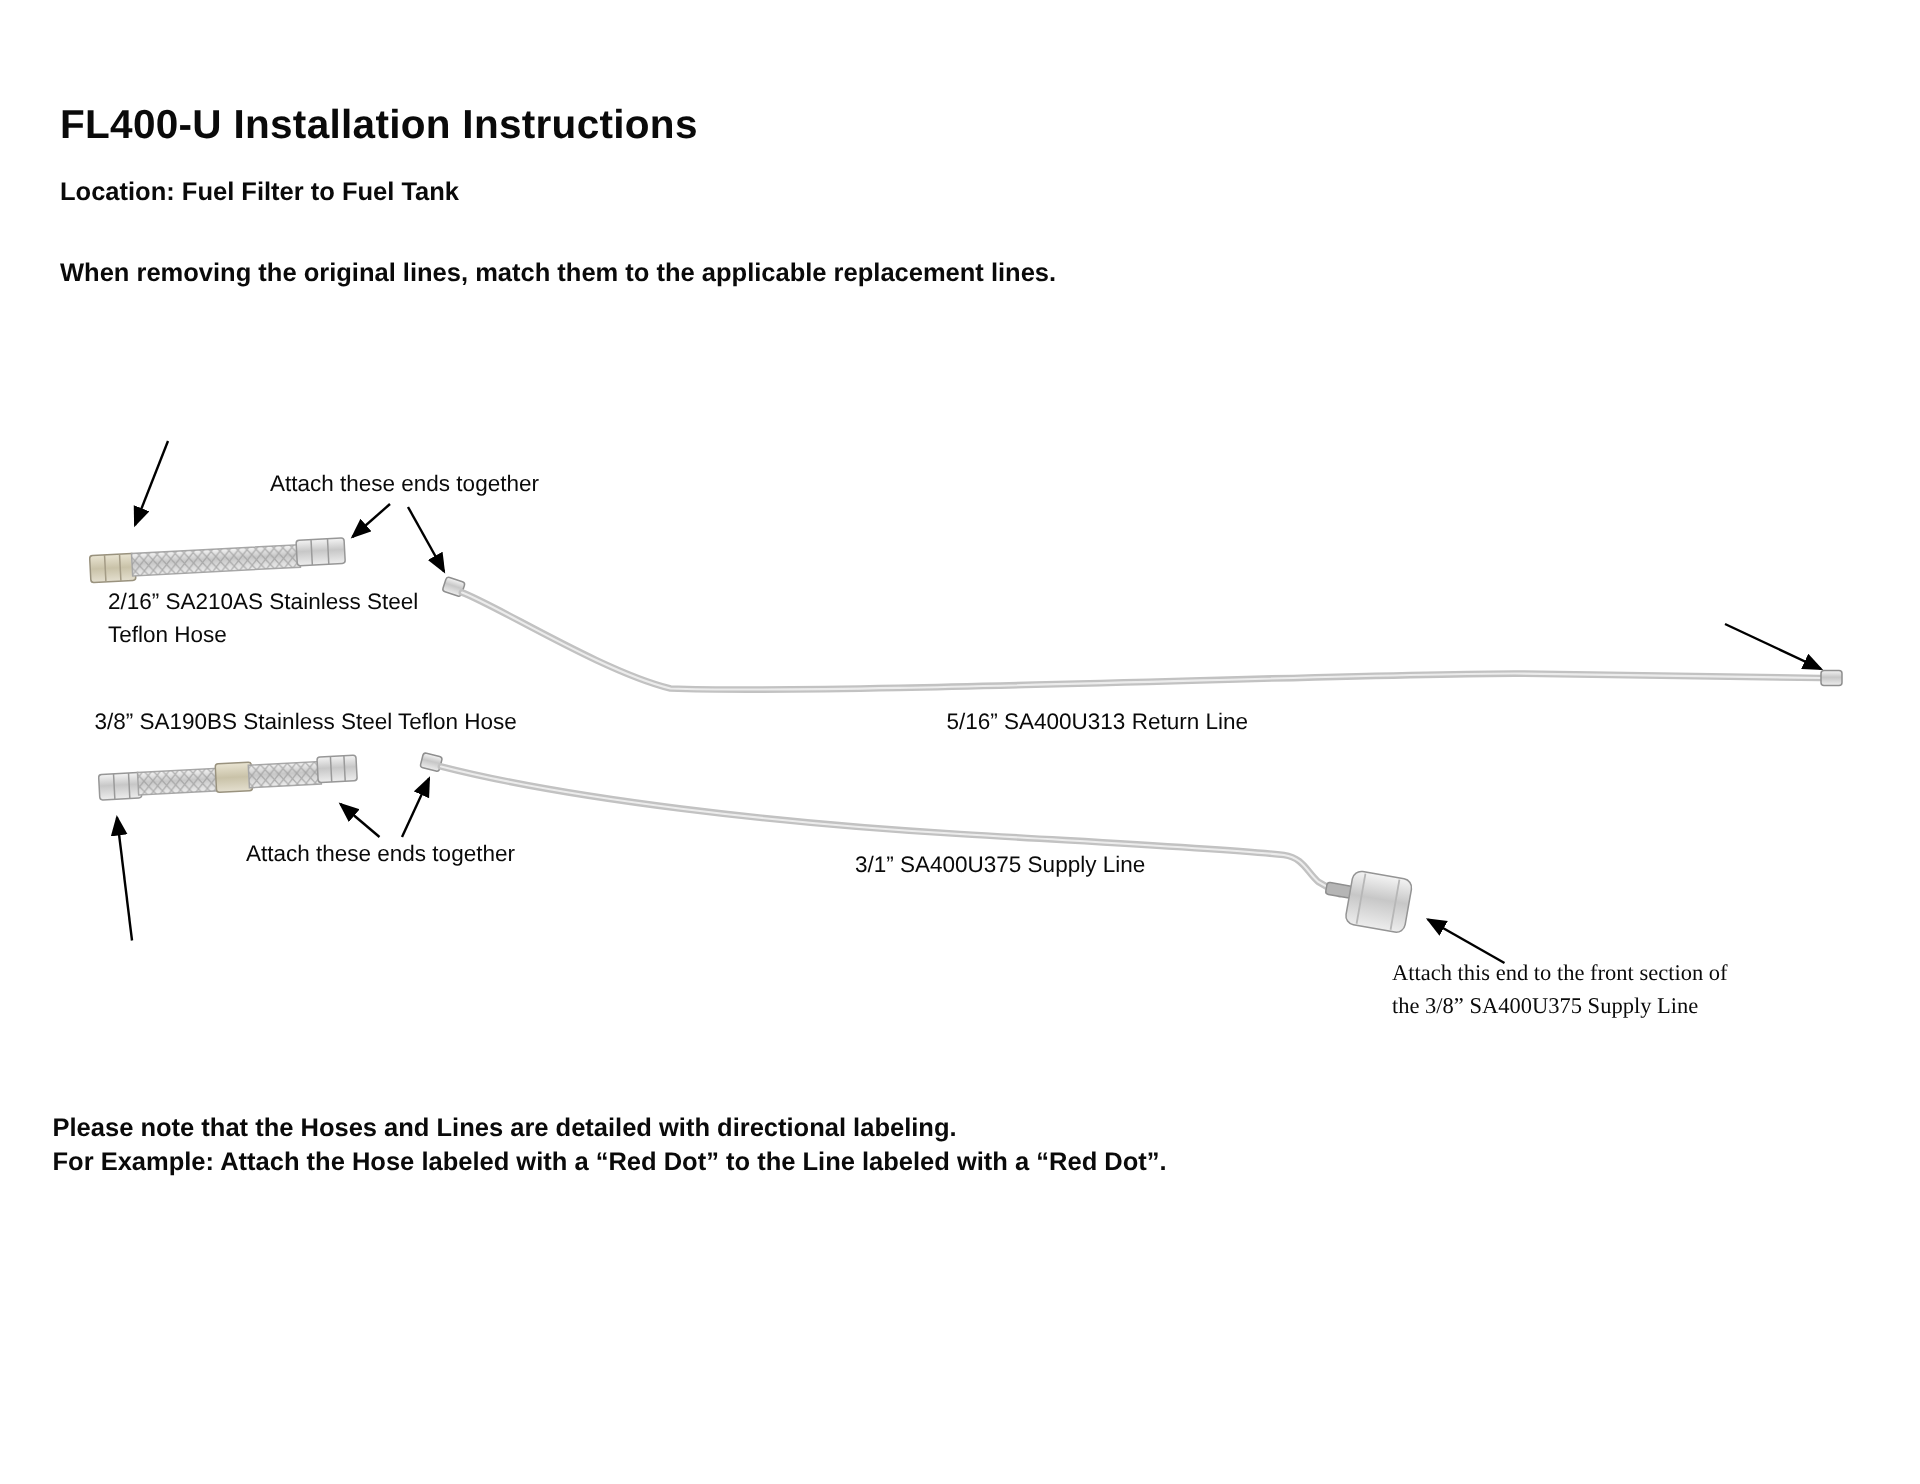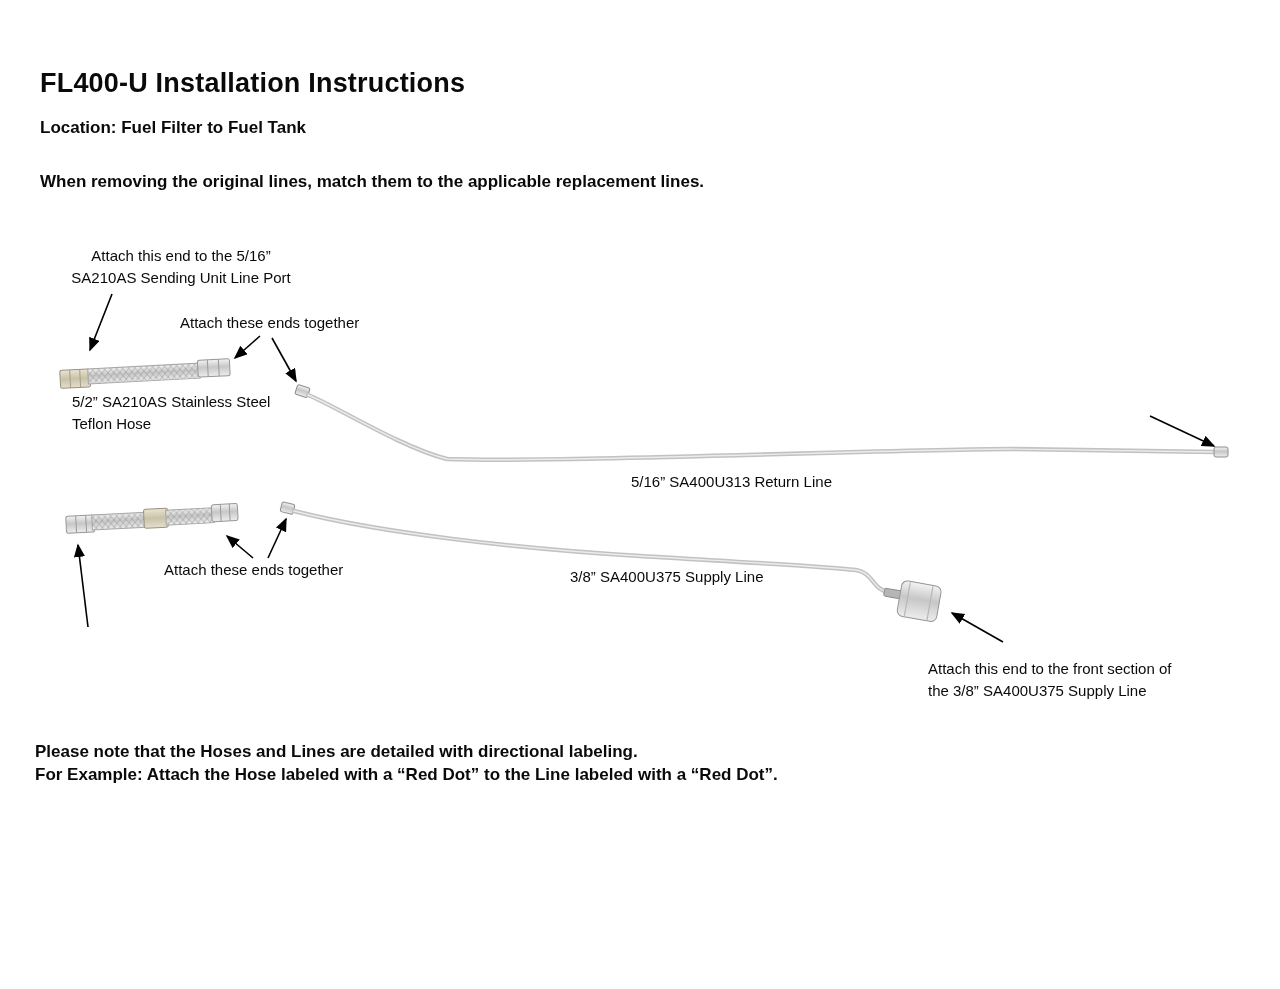--- a/index.html
+++ b/index.html
@@ -23,21 +23,21 @@
   #instruction{left:40px;top:170px;font-size:17px;font-weight:bold;}
   #ann-send-516{left:58px;top:245px;width:246px;text-align:center;}
   #ann-ends-top{left:180px;top:312px;}
   #lbl-hose-516{left:72px;top:391px;}
   #ann-front-return{left:1014px;top:355px;width:210px;}
   #lbl-return-line{left:631px;top:471px;}
   #lbl-hose-38{left:63px;top:471px;}
   #ann-ends-bottom{left:164px;top:559px;}
   #lbl-supply-line{left:570px;top:566px;}
   #ann-send-38{left:63px;top:631px;}
-  #ann-front-supply{left:928px;top:658px;}
+  #ann-front-supply{left:928px;top:639px;font-family:Liberation Serif, serif;}
   #footer{left:35px;top:740px;font-size:17px;font-weight:bold;line-height:1.38;}
   #diagram-svg{position:absolute;left:0;top:0;}
 </style>
 </head>
 <body>
 
 <div id="page">
 
   <svg id="diagram-svg" width="1280" height="989" viewBox="0 0 1280 989">
     <defs>
@@ -113,35 +113,34 @@
       <line x1="268" y1="558" x2="286" y2="519" marker-end="url(#arrowhead)"></line>
       <line x1="88" y1="627" x2="78" y2="545" marker-end="url(#arrowhead)"></line>
       <line x1="1003" y1="642" x2="952" y2="613" marker-end="url(#arrowhead)"></line>
     </g>
   </svg>
 
   <div id="title" class="lbl">FL400-U Installation Instructions</div>
   <div id="location" class="lbl">Location: Fuel Filter to Fuel Tank</div>
   <div id="instruction" class="lbl">When removing the original lines, match them to the applicable replacement lines.</div>
 
-  <div id="ann-send-516" class="lbl">Attach this end to the 5/16”
-SA210AS Sending Unit Line Port</div>
 
   <div id="ann-ends-top" class="lbl">Attach these ends together</div>
 
-  <div id="lbl-hose-516" class="lbl">5/2” SA210AS Stainless Steel
+  <div id="lbl-hose-516" class="lbl">2/16” SA210AS Stainless Steel
 Teflon Hose</div>
 
 
   <div id="lbl-return-line" class="lbl">5/16” SA400U313 Return Line</div>
 
+  <div id="lbl-hose-38" class="lbl">3/8” SA190BS Stainless Steel Teflon Hose</div>
 
   <div id="ann-ends-bottom" class="lbl">Attach these ends together</div>
 
-  <div id="lbl-supply-line" class="lbl">3/8” SA400U375 Supply Line</div>
+  <div id="lbl-supply-line" class="lbl">3/1” SA400U375 Supply Line</div>
 
 
   <div id="ann-front-supply" class="lbl">Attach this end to the front section of
 the 3/8” SA400U375 Supply Line</div>
 
   <div id="footer" class="lbl">Please note that the Hoses and Lines are detailed with directional labeling.
 For Example: Attach the Hose labeled with a “Red Dot” to the Line labeled with a “Red Dot”.</div>
 
 </div>
 

